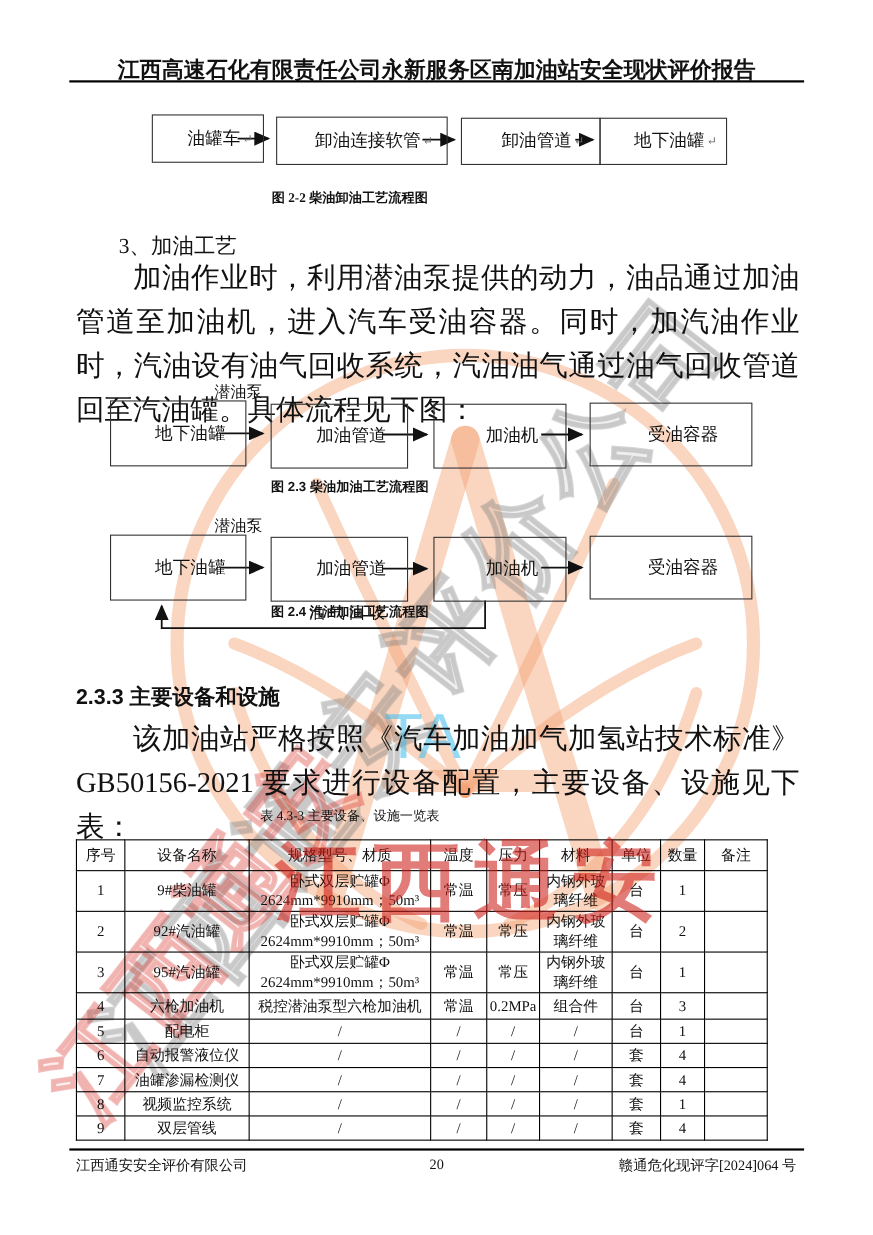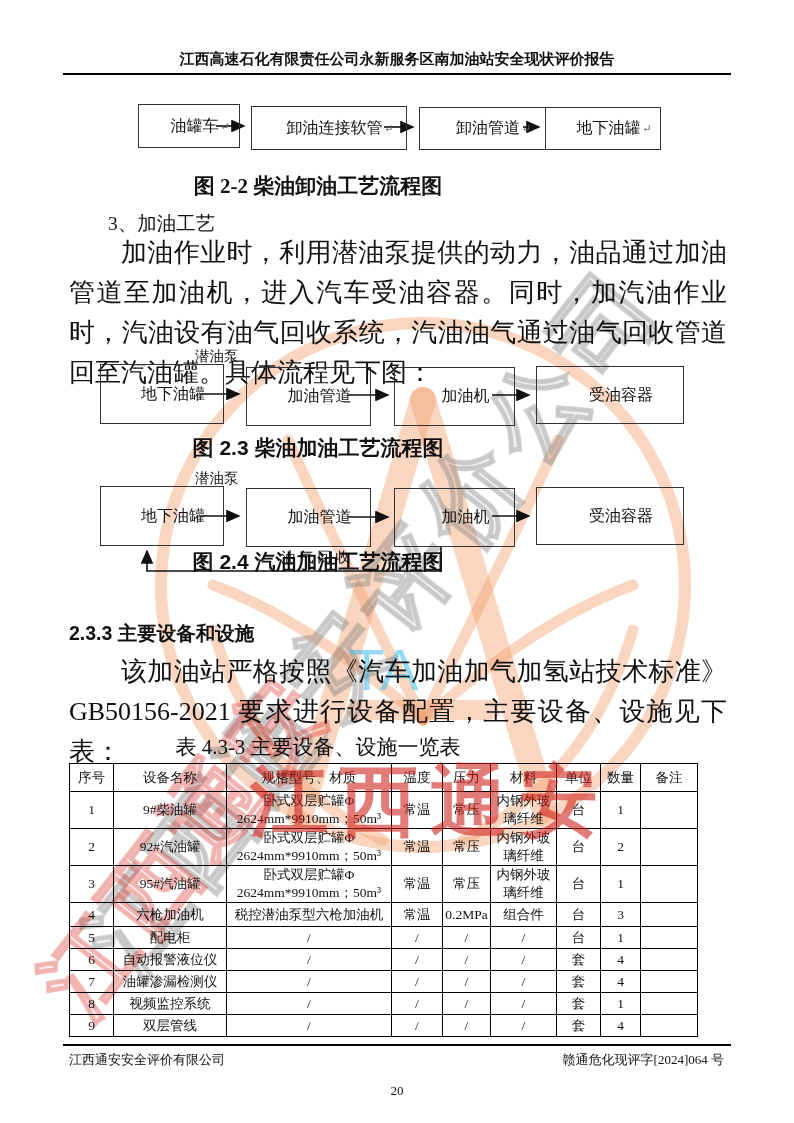--- a/index.html
+++ b/index.html
@@ -11,45 +11,45 @@
   .wm-diag{z-index:2;pointer-events:none;white-space:nowrap;font-weight:bold;
            color:rgba(135,135,135,0.14);-webkit-text-stroke:2px rgba(125,125,125,0.32);
            transform:translate(-50%,-50%) rotate(-52deg);}
   .wm-diag-grey{left:375px;top:620px;font-size:98px;letter-spacing:10px;}
   .wm-diag-red{left:185px;top:845px;font-size:92px;letter-spacing:8px;
            color:rgba(214,44,32,0.08);-webkit-text-stroke:2px rgba(214,44,32,0.30);}
   .wm-cyan{left:349px;top:636px;z-index:2;font-family:"Liberation Sans",sans-serif;
            font-weight:normal;font-size:58px;color:rgba(62,188,235,0.55);pointer-events:none;}
   .wm-stamp{left:250px;top:750px;z-index:6;font-size:78px;font-weight:bold;letter-spacing:12px;
            color:rgba(205,30,22,0.58);pointer-events:none;white-space:nowrap;}
-  .hdr-title{left:0;top:50px;width:794px;text-align:center;font-size:15px;font-weight:bold;z-index:4;}
+  .hdr-title{left:0;top:50px;width:794px;text-align:center;font-size:20px;font-weight:bold;z-index:4;}
   .hdr-rule{left:63px;top:73px;width:668px;height:2px;background:#000;z-index:4;}
   .fbox{border:1.5px solid #333;display:flex;align-items:center;justify-content:center;
         font-size:16px;background:transparent;z-index:4;padding-left:22px;}
   .retmark{font-size:11px;color:#666;margin-left:2px;}
   .flabel{z-index:4;font-size:14.5px;}
-  .cap{left:0;width:636px;text-align:center;font-size:21px;font-weight:bold;z-index:4;}
+  .cap{left:0;width:636px;text-align:center;font-size:12px;font-weight:bold;z-index:4;}
   .cap-sans{font-family:"Liberation Sans",sans-serif;}
   .para{left:69px;width:658px;font-size:26px;line-height:40px;text-indent:2em;
         text-align:justify;z-index:4;}
   .h-num{left:108px;top:210px;font-size:19.5px;z-index:4;}
   .h-sec{left:69px;top:620px;font-size:19.5px;font-weight:bold;
         font-family:"Liberation Sans",sans-serif;z-index:4;}
   .arrow-layer{left:0;top:0;z-index:3;pointer-events:none;}
   
   table.equip{position:absolute;left:69px;top:763px;width:628px;border-collapse:collapse;
         table-layout:fixed;font-size:13.5px;z-index:4;background:transparent;}
   table.equip th,table.equip td{border:1px solid #000;text-align:center;vertical-align:middle;
         font-weight:normal;padding:0 2px;line-height:1.3;overflow:hidden;}
   table.equip td.spec{white-space:pre-line;}
   
   .ftr-rule{left:63px;top:1044px;width:668px;height:2px;background:#000;z-index:4;}
   .ftr{top:1051px;font-size:13px;z-index:4;}
   .ftr-left{left:69px;}
-  .ftr-center{left:0;width:794px;text-align:center;margin-top:32px;}
+  .ftr-center{left:0;width:794px;text-align:center;}
   .ftr-right{right:70px;margin-left:24px;}
 </style>
 </head>
 <body>
 
 <div class="page">
 
   <svg class="abs wm-logo" width="590" height="590" viewBox="0 0 590 590">
     <g fill="none" stroke="rgba(243,157,107,0.42)" stroke-linecap="round">
       <circle cx="295" cy="295" r="262" stroke-width="12"></circle>

